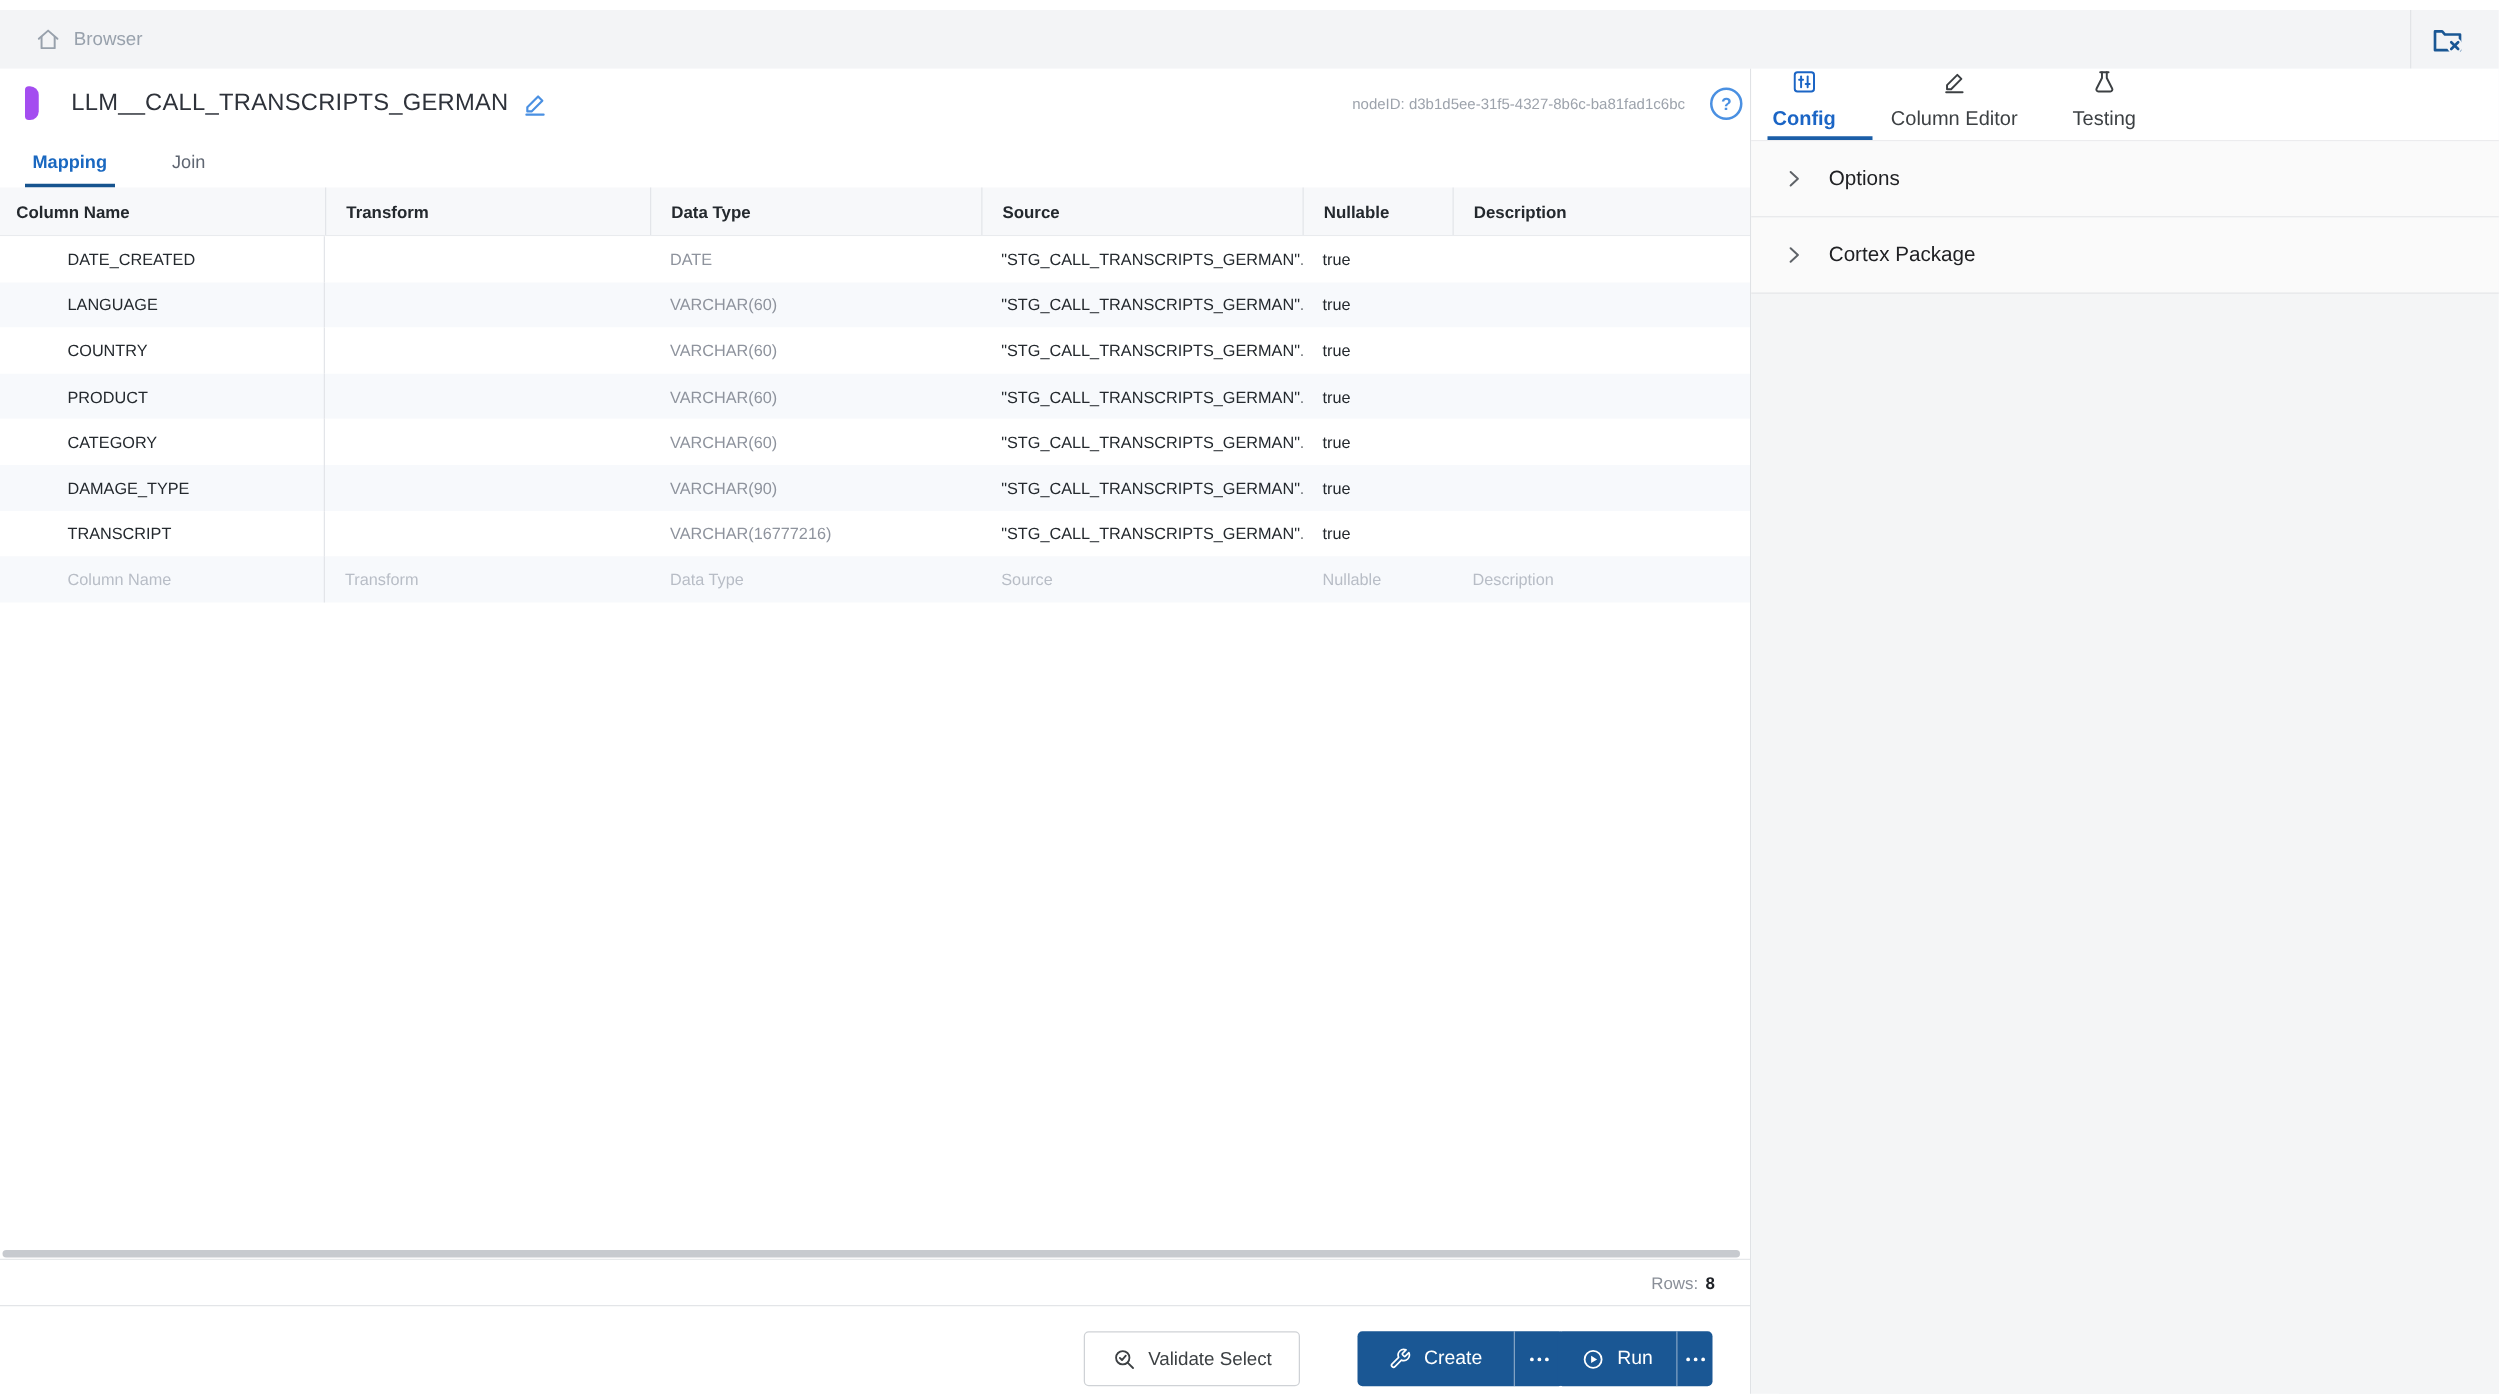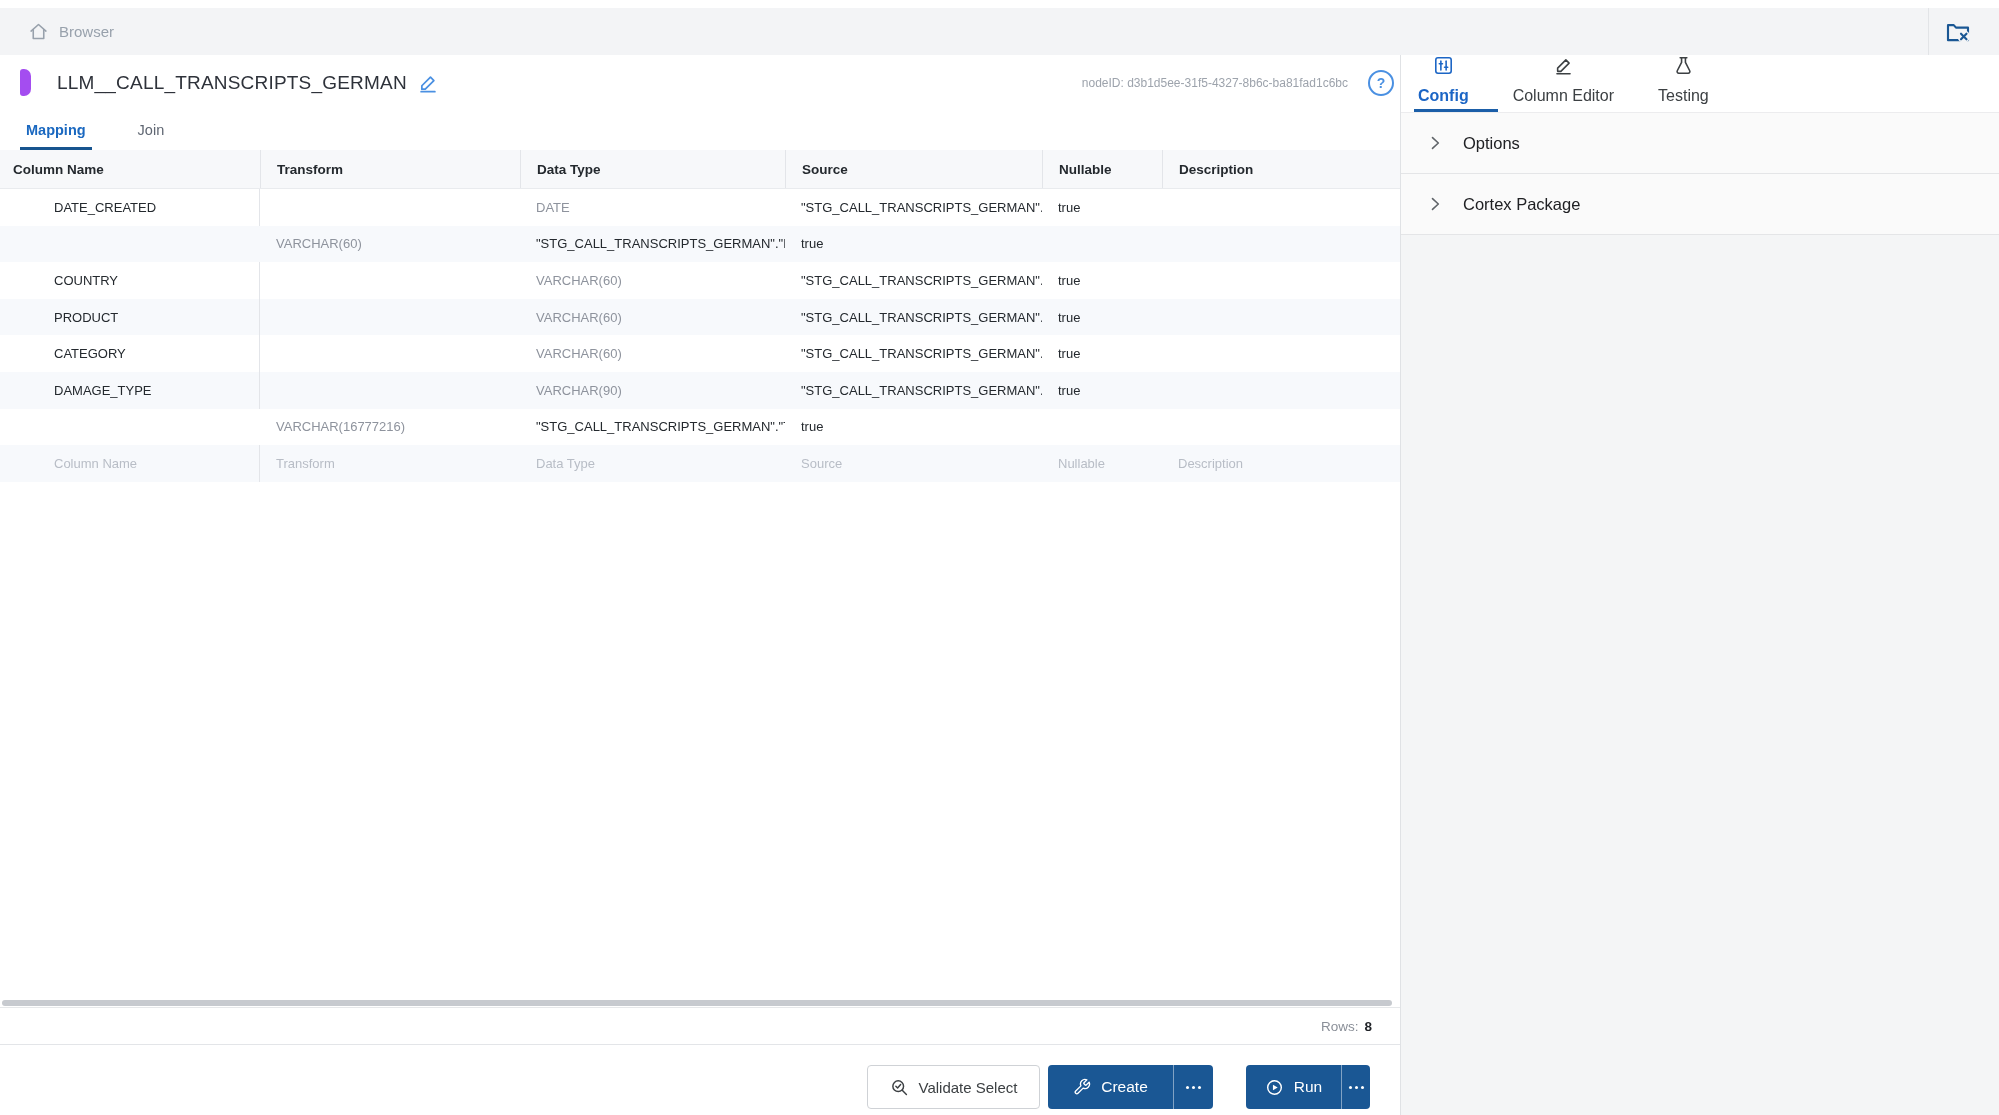--- a/index.html
+++ b/index.html
@@ -73,21 +73,21 @@
   .btn-validate { position:absolute; left:867px; top:19px; width:173px; height:44px; background:#ffffff;
     border:1px solid #cfd2d6; border-radius:4px; display:flex; align-items:center; justify-content:center;
     gap:10px; font-size:15px; color:#3c4043; cursor:pointer; }
   .split-btn { position:absolute; top:19px; height:44px; display:flex; background:#1a5794;
     border-radius:4px; overflow:hidden; color:#ffffff; }
   .split-main { display:flex; align-items:center; justify-content:center; gap:10px; font-size:15.5px;
     cursor:pointer; }
   .split-sep { width:1px; background:rgba(255,255,255,.45); margin:0; }
   .split-more { display:flex; align-items:center; justify-content:center; cursor:pointer; gap:3px; }
   .dot { width:3px; height:3px; border-radius:50%; background:#ffffff; display:inline-block; }
-  .btn-create { left:1048px; width:165px; } .btn-create .split-main { width:125px; } .btn-create .split-more { width:39px; }
+  .btn-create { left:1086px; width:165px; } .btn-create .split-main { width:125px; } .btn-create .split-more { width:39px; }
   .btn-run { left:1246px; width:124px; } .btn-run .split-main { width:95px; } .btn-run .split-more { width:28px; }
 
   
   .rpanel { position:absolute; left:1401px; top:55px; width:598px; height:1060px; background:#f4f5f6; }
   .rpanel-border { position:absolute; left:1400px; top:55px; width:1px; height:1060px; background:#e0e2e5; }
   .rtabs { position:absolute; left:0; top:0; width:598px; height:57px; background:#ffffff;
     display:flex; align-items:center; padding-left:17px; gap:44px; }
   .rtab { display:flex; align-items:center; gap:11px; font-size:16px; color:#3c4043; cursor:pointer; height:100%;flex-direction:column; }
   .rtab.active { color:#1b65c5; font-weight:700; }
   .rtab-underline { position:absolute; left:13px; top:54px; width:84px; height:3px; background:#1b5ea8; }
@@ -159,20 +159,21 @@
     <div class="grid-body" id="rows-box">
         <div class="trow">
         <div class="cell c-name">DATE_CREATED</div>
         <div class="cell c-transform"></div>
         <div class="cell c-type gray">DATE</div>
         <div class="cell c-source">"STG_CALL_TRANSCRIPTS_GERMAN"."DAT</div>
         <div class="cell c-null">true</div>
         <div class="cell c-desc"></div>
       </div>
         <div class="trow alt">
+        <div class="cell c-name">LANGUAGE</div>
         <div class="cell c-transform"></div>
         <div class="cell c-type gray">VARCHAR(60)</div>
         <div class="cell c-source">"STG_CALL_TRANSCRIPTS_GERMAN"."LAN</div>
         <div class="cell c-null">true</div>
         <div class="cell c-desc"></div>
       </div>
         <div class="trow">
         <div class="cell c-name">COUNTRY</div>
         <div class="cell c-transform"></div>
         <div class="cell c-type gray">VARCHAR(60)</div>
@@ -198,20 +199,21 @@
       </div>
         <div class="trow alt">
         <div class="cell c-name">DAMAGE_TYPE</div>
         <div class="cell c-transform"></div>
         <div class="cell c-type gray">VARCHAR(90)</div>
         <div class="cell c-source">"STG_CALL_TRANSCRIPTS_GERMAN"."DAM</div>
         <div class="cell c-null">true</div>
         <div class="cell c-desc"></div>
       </div>
         <div class="trow">
+        <div class="cell c-name">TRANSCRIPT</div>
         <div class="cell c-transform"></div>
         <div class="cell c-type gray">VARCHAR(16777216)</div>
         <div class="cell c-source">"STG_CALL_TRANSCRIPTS_GERMAN"."TRA</div>
         <div class="cell c-null">true</div>
         <div class="cell c-desc"></div>
       </div>
         <div class="trow alt placeholder">
         <div class="cell c-name">Column Name</div>
         <div class="cell c-transform">Transform</div>
         <div class="cell c-type gray">Data Type</div>

